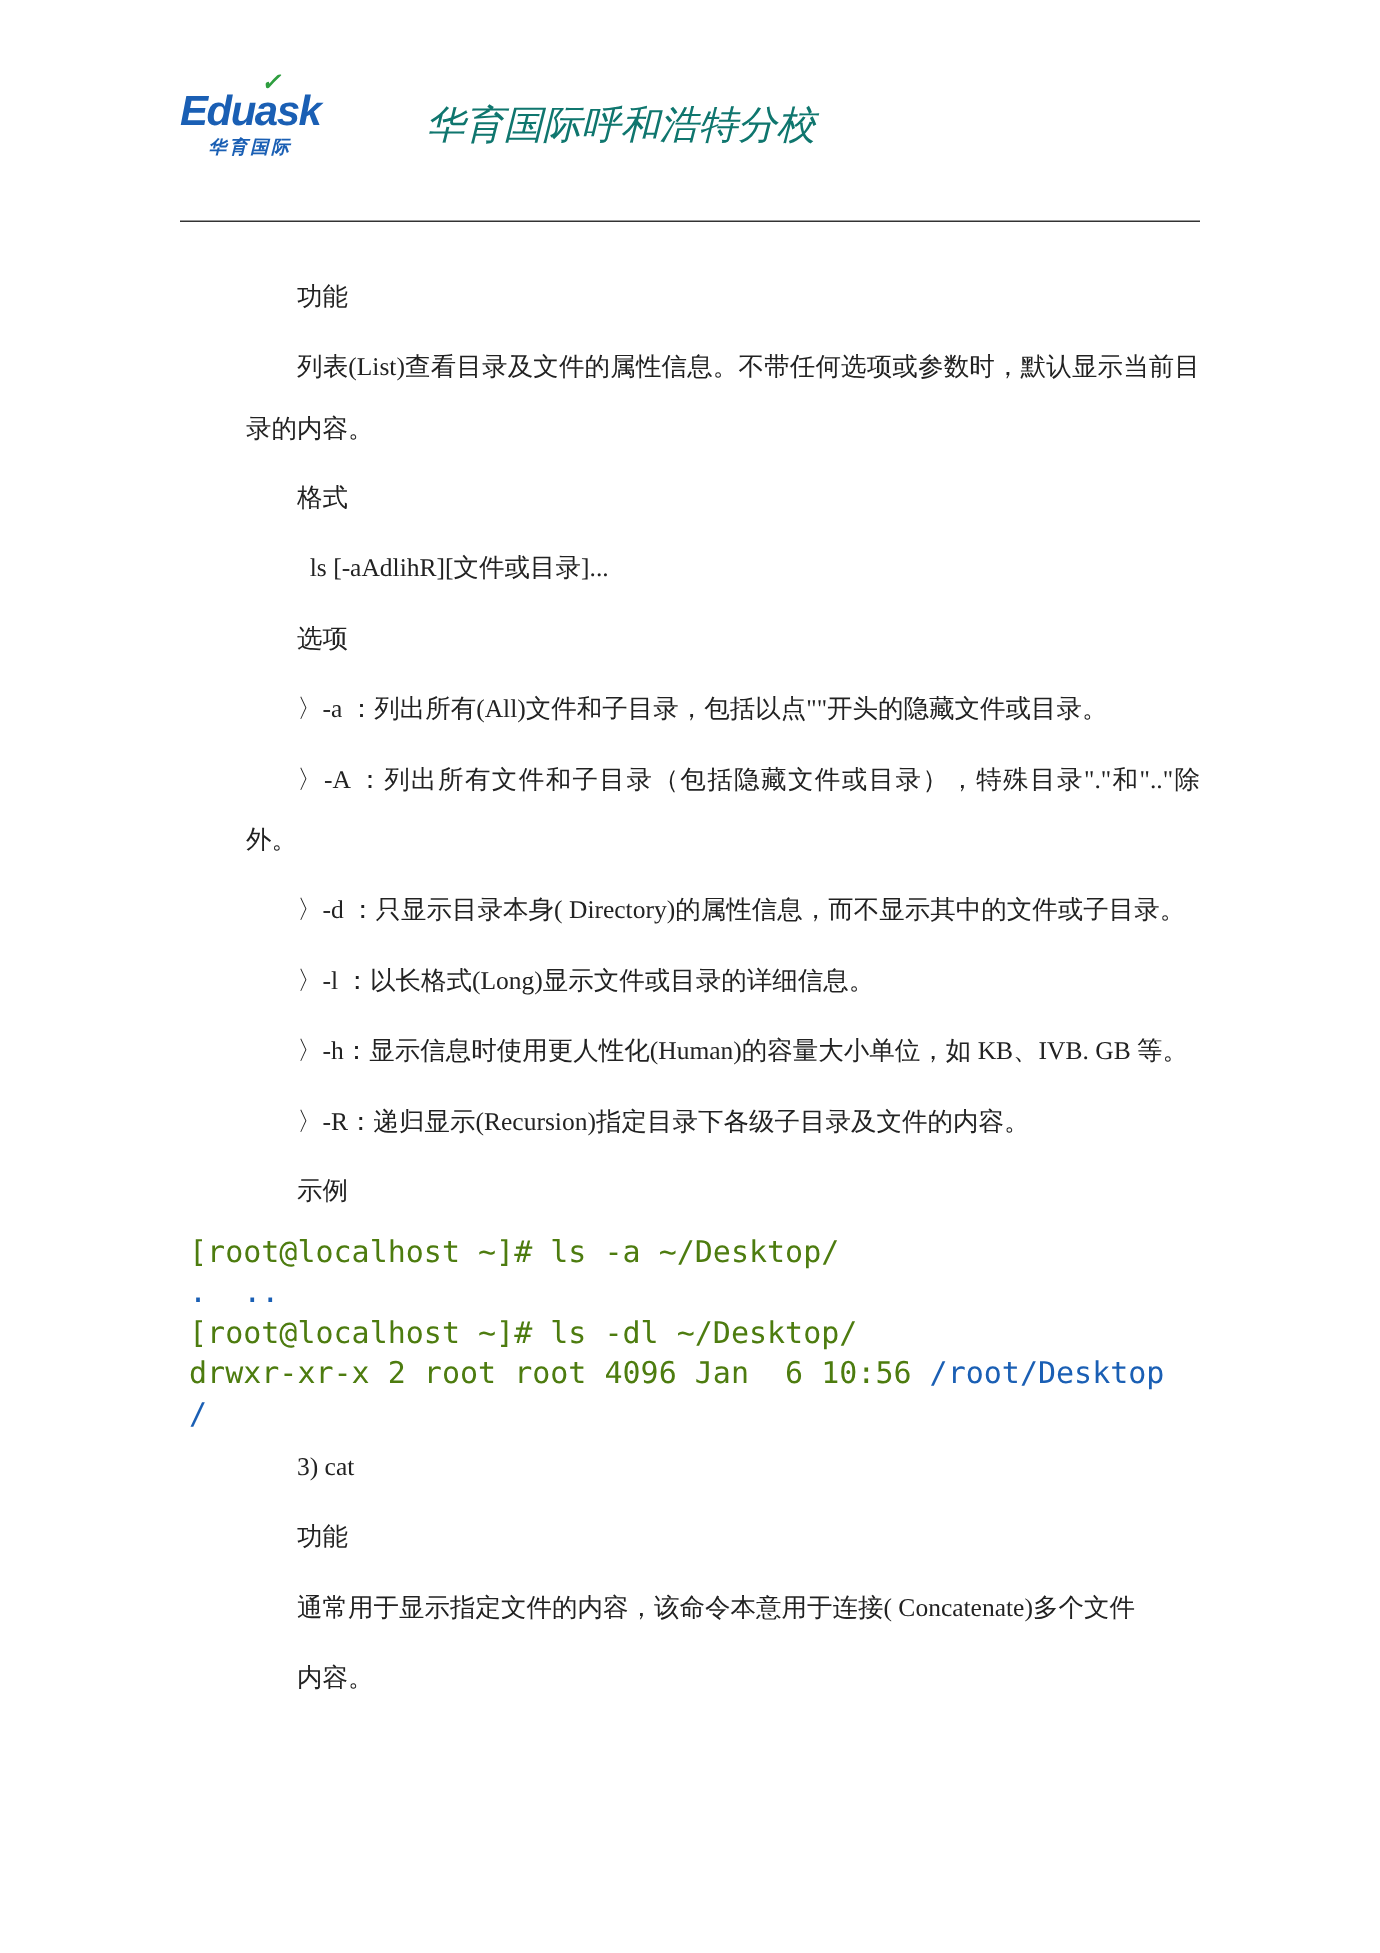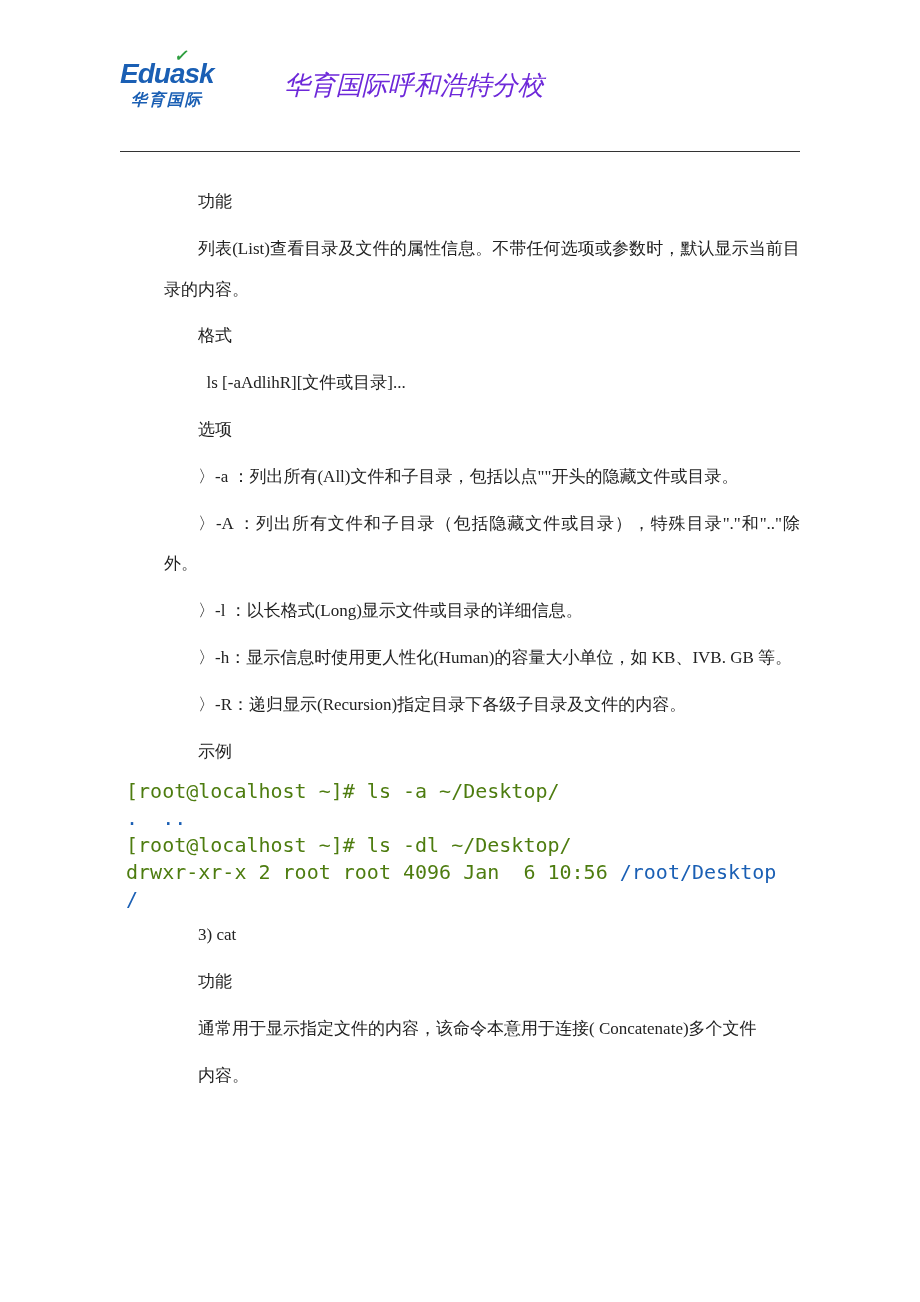--- a/index.html
+++ b/index.html
@@ -41,30 +41,30 @@
     .logo-top .check {
       position: absolute;
       top: -10px;
       right: -2px;
       font-size: 16px;
       color: #2e9e3f;
       font-weight: bold;
     }
     .logo-bottom {
       font-family: "Microsoft YaHei", "黑体", sans-serif;
-      font-size: 16px;
+      font-size: 12px;
       color: #1a5fb4;
       font-weight: bold;
       margin-top: 2px;
       letter-spacing: 2px;
     }
     .title {
       font-family: "Microsoft YaHei", "黑体", sans-serif;
       font-size: 26px;
-      color: #6d28d9;
+      color: #0f766e;
       font-weight: 400;
       margin-left: 30px;
     }
     .hr-line {
       border-top: 1px solid #333;
       margin: 10px 0 30px 0;
     }
     .content {
       font-size: 17px;
       line-height: 2.4;
@@ -109,20 +109,21 @@
   <div class="hr-line"></div>
 
   <div class="content">
     <p>功能</p>
     <p>列表(List)查看目录及文件的属性信息。不带任何选项或参数时，默认显示当前目录的内容。</p>
     <p>格式</p>
     <p class="code-line">ls [-aAdlihR][文件或目录]...</p>
     <p>选项</p>
     <p>〉-a ：列出所有(All)文件和子目录，包括以点""开头的隐藏文件或目录。</p>
     <p>〉-A ：列出所有文件和子目录（包括隐藏文件或目录），特殊目录"."和".."除外。</p>
+    <p>〉-d ：只显示目录本身( Directory)的属性信息，而不显示其中的文件或子目录。</p>
     <p>〉-l ：以长格式(Long)显示文件或目录的详细信息。</p>
     <p>〉-h：显示信息时使用更人性化(Human)的容量大小单位，如 KB、IVB. GB 等。</p>
     <p>〉-R：递归显示(Recursion)指定目录下各级子目录及文件的内容。</p>
     <p class="section-item">示例</p>
 
     <div class="terminal"><span class="white-text"> [root@localhost ~]# ls -a ~/Desktop/</span>
 <span> </span><span class="blue">.  ..</span>
 <span class="white-text"> [root@localhost ~]# ls -dl ~/Desktop/</span>
 <span class="white-text"> drwxr-xr-x 2 root root 4096 Jan  6 10:56 </span><span class="blue">/root/Desktop</span>
 <span class="blue"> /</span></div>

